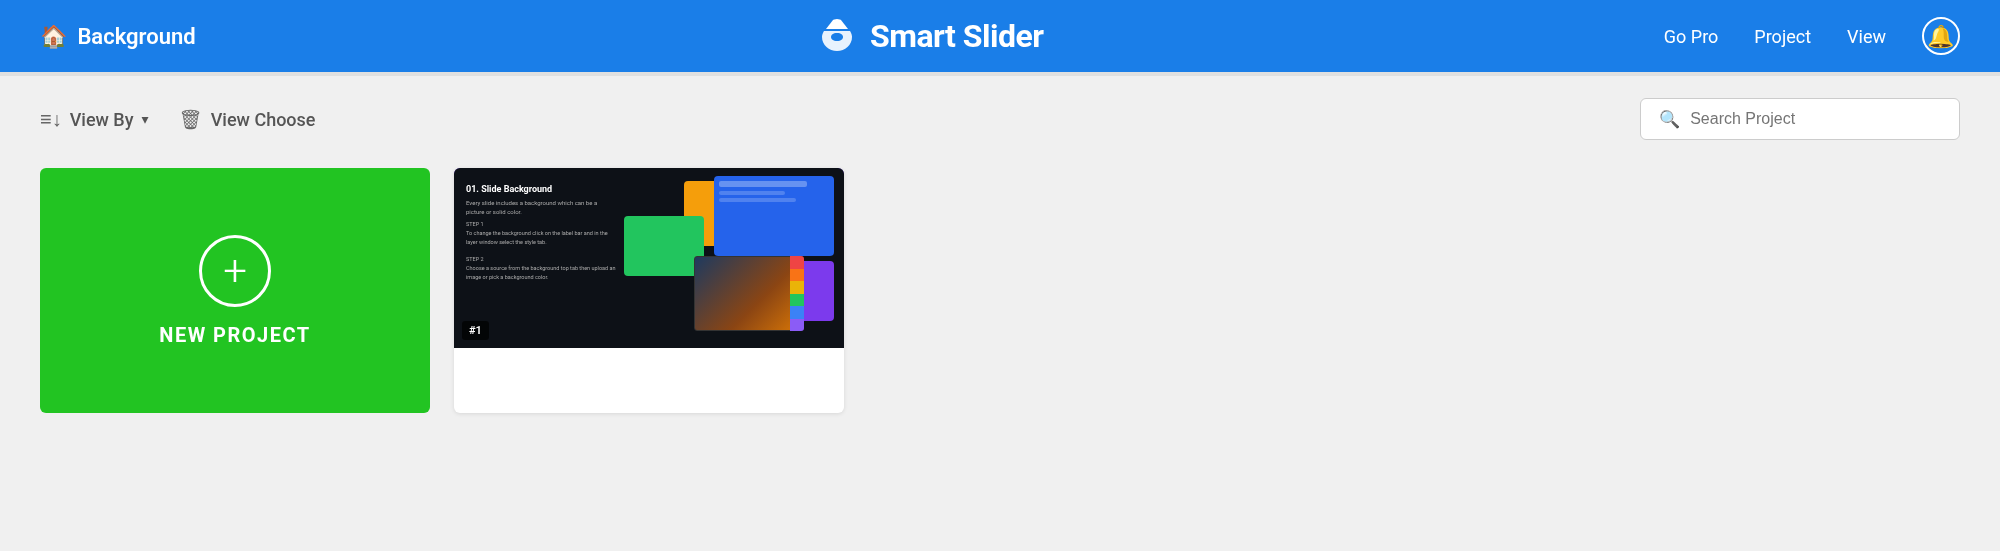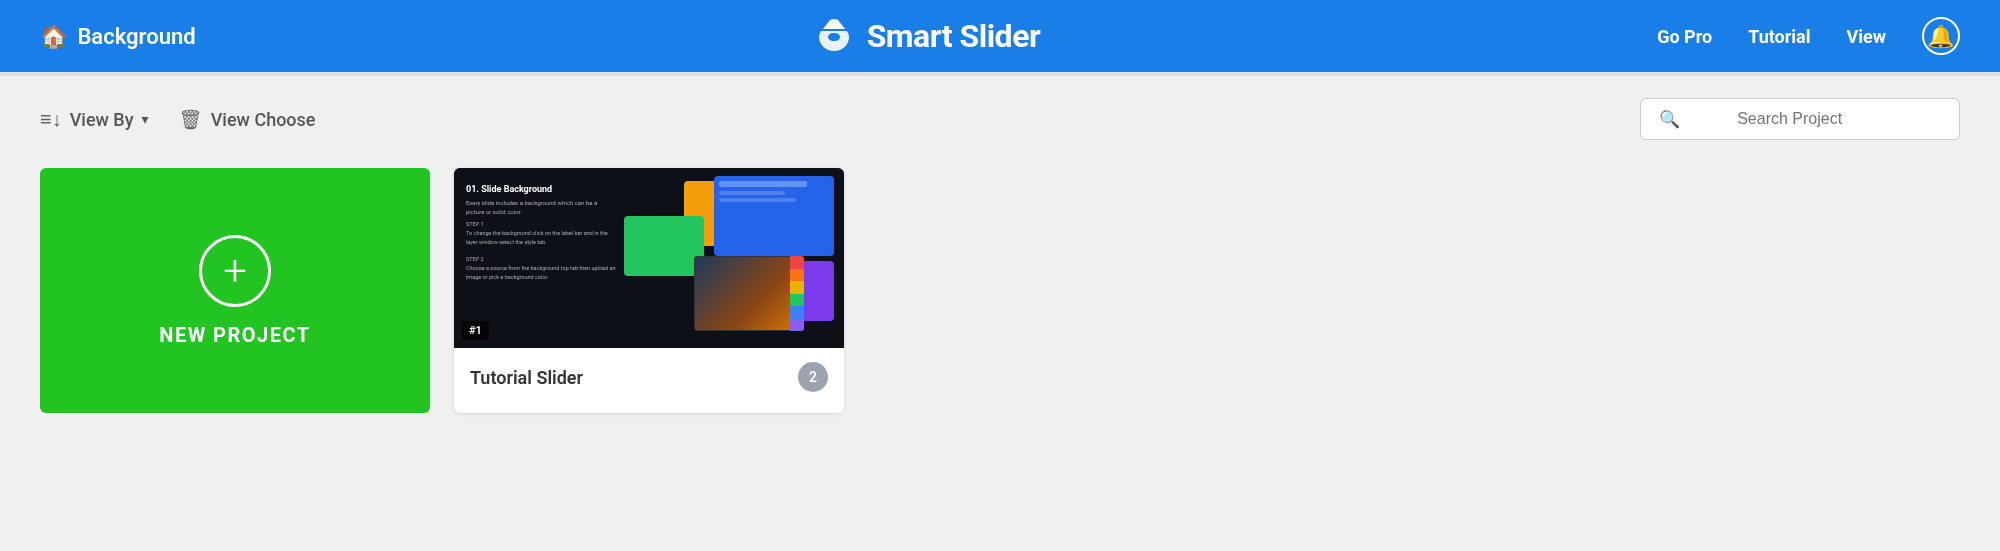--- a/index.html
+++ b/index.html
@@ -66,21 +66,21 @@
     .header-right {
       display: flex;
       align-items: center;
       gap: 36px;
       color: white;
       font-size: 18px;
     }
 
     .header-right span {
       cursor: pointer;
-      font-weight: 700;
+      font-weight: 400;
     }
 
     .header-right .bell-icon {
       font-size: 22px;
       border: 2px solid white;
       border-radius: 50%;
       width: 38px;
       height: 38px;
       display: flex;
       align-items: center;
@@ -143,21 +143,20 @@
       width: 320px;
     }
 
     .search-box input {
       border: none;
       outline: none;
       font-size: 16px;
       color: #888;
       background: transparent;
       width: 100%;
-      margin-left: 47px;
     }
 
     .search-box .search-icon {
       color: #888;
       font-size: 17px;
     }
 
     
     .content {
       padding: 10px 40px 40px 40px;
@@ -390,21 +389,21 @@
         <path d="M21 4C19 4 17 5 17 5L10 14H32L25 5C25 5 23 4 21 4Z" fill="white"></path>
         <path d="M8 16C8 16 6 19 6 22C6 30 13 36 21 36C29 36 36 30 36 22C36 19 34 16 34 16H8Z" fill="white" opacity="0.9"></path>
         <path d="M15 22C15 20 17 18 21 18C25 18 27 20 27 22C27 24 25 26 21 26C17 26 15 24 15 22Z" fill="#1a7ee8"></path>
       </svg>
       <span class="logo-text">Smart Slider</span>
     </div>
   </div>
 
   <div class="header-right">
     <span>Go Pro</span>
-    <span>Tutorial</span>
+    <span>Project</span>
     <span>View</span>
     <div class="bell-icon">
       <span>🔔</span>
     </div>
   </div>
 </header>
 
 <div class="header-divider"></div>
 
 <div class="toolbar">
@@ -470,19 +469,15 @@
             <div class="color-seg" style="background:#22c55e;"></div>
             <div class="color-seg" style="background:#3b82f6;"></div>
             <div class="color-seg" style="background:#8b5cf6;"></div>
           </div>
         </div>
 
         <div class="thumb-badge">#1</div>
       </div>
     </div>
 
-    <div class="slider-card-footer">
-      <span class="slider-card-title">Tutorial Slider</span>
-      <div class="slider-count-badge">2</div>
-    </div>
   </div>
 
 </div>
 
 </body></html>

